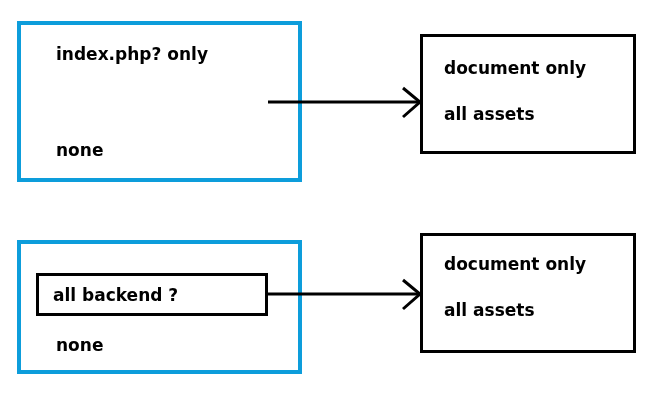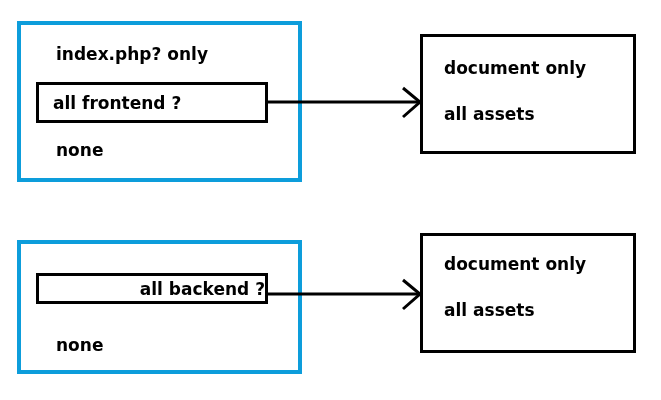--- a/index.html
+++ b/index.html
@@ -77,38 +77,35 @@
   #group-frontend     { left: 17px;  top: 21px;  width: 285px; height: 161px; }
   #label-index-php    { left: 56px;  top: 44px; }
   #box-frontend       { left: 36px;  top: 82px;  width: 232px; height: 41px; }
   #label-none-1       { left: 56px;  top: 140px; }
   #box-target-1       { left: 420px; top: 34px;  width: 216px; height: 120px; }
   #label-doc-1        { left: 444px; top: 58px; }
   #label-assets-1     { left: 444px; top: 104px; }
 
   
   #group-backend      { left: 17px;  top: 240px; width: 285px; height: 134px; }
-  #box-backend        { left: 36px;  top: 273px; width: 232px; height: 31px; justify-content: flex-end; }
+  #box-backend        { left: 36px;  top: 273px; width: 232px; height: 43px; }
   #label-none-2       { left: 56px;  top: 335px; }
   #box-target-2       { left: 420px; top: 233px; width: 216px; height: 120px; }
   #label-doc-2        { left: 444px; top: 254px; }
   #label-assets-2     { left: 444px; top: 300px; }
 </style>
 </head>
 <body>
 
 <div id="canvas">
 
   <div class="group-box" id="group-frontend"></div>
 
   <div class="label" id="label-index-php">index.php? only</div>
 
-  <div class="inner-box" id="box-frontend">
-    <span class="inner-label">all frontend ?</span>
-  </div>
 
   <div class="label" id="label-none-1">none</div>
 
   <div class="plain-box" id="box-target-1"></div>
 
   <div class="label" id="label-doc-1">document only</div>
 
   <div class="label" id="label-assets-1">all assets</div>
 
   <div class="group-box" id="group-backend"></div>

